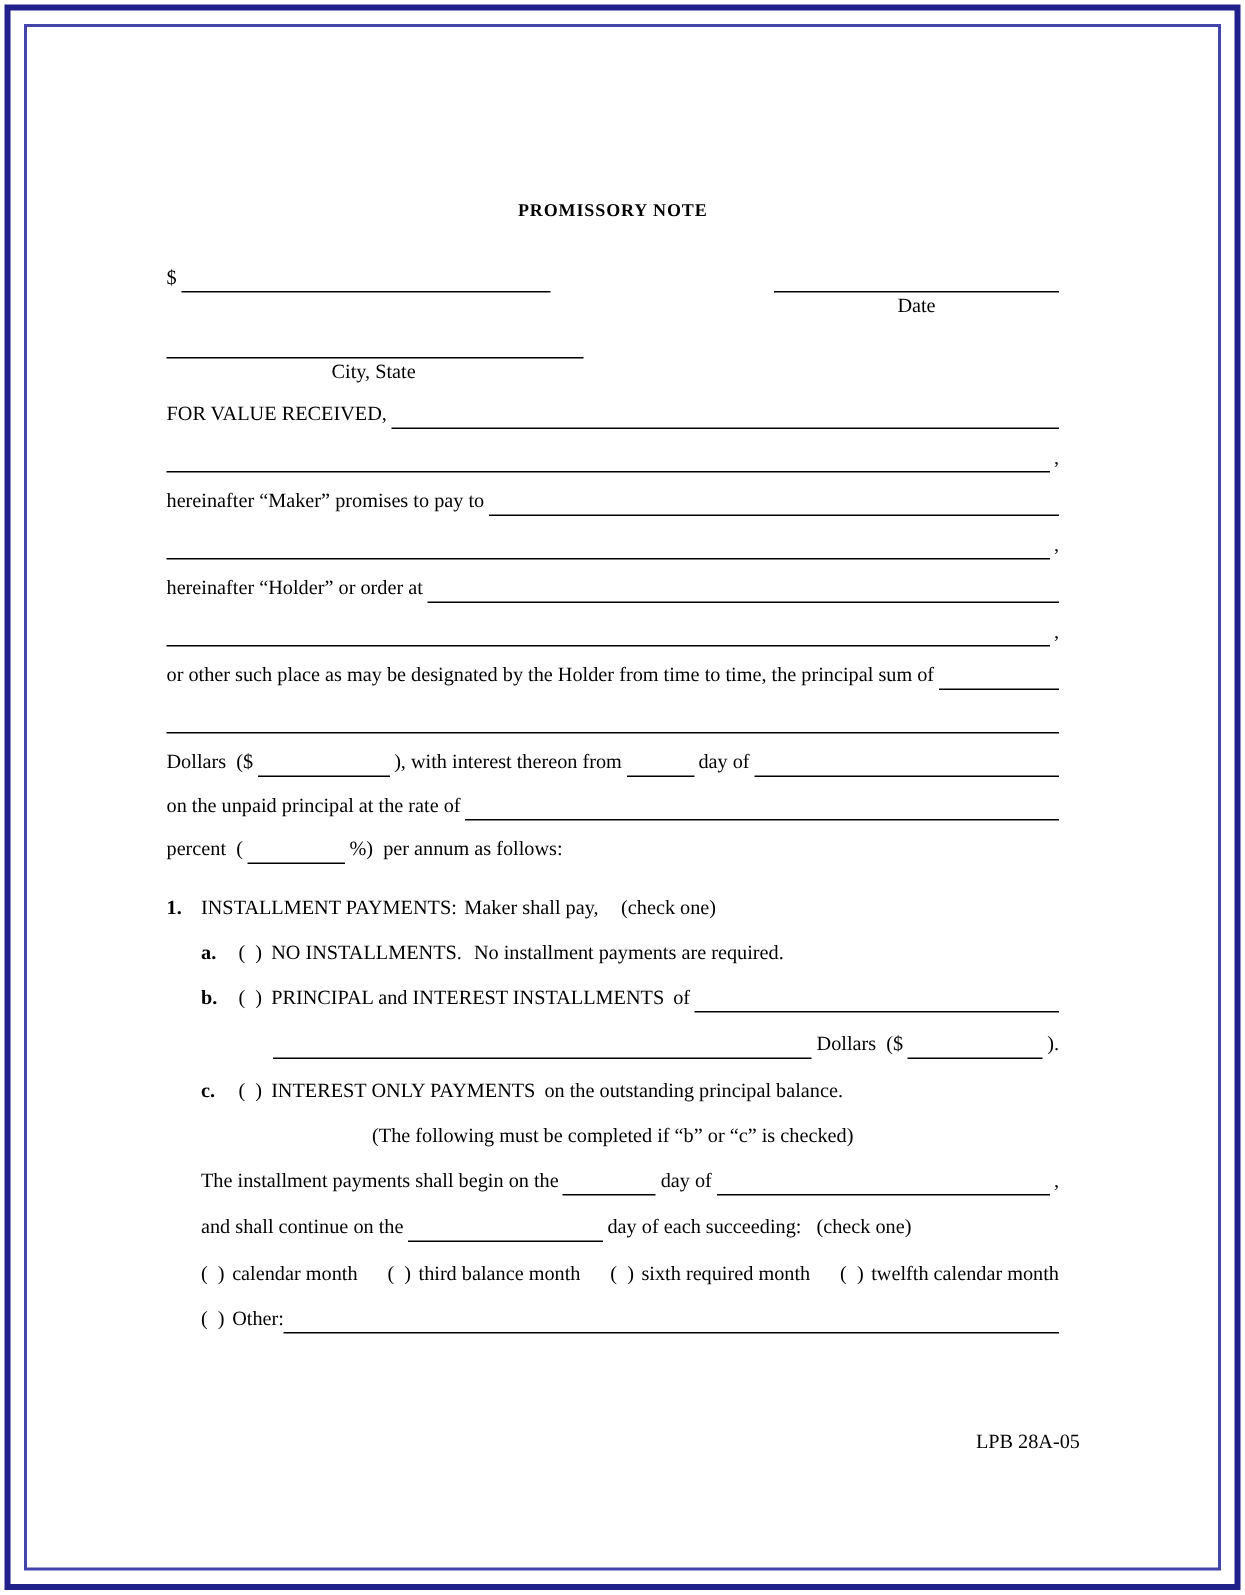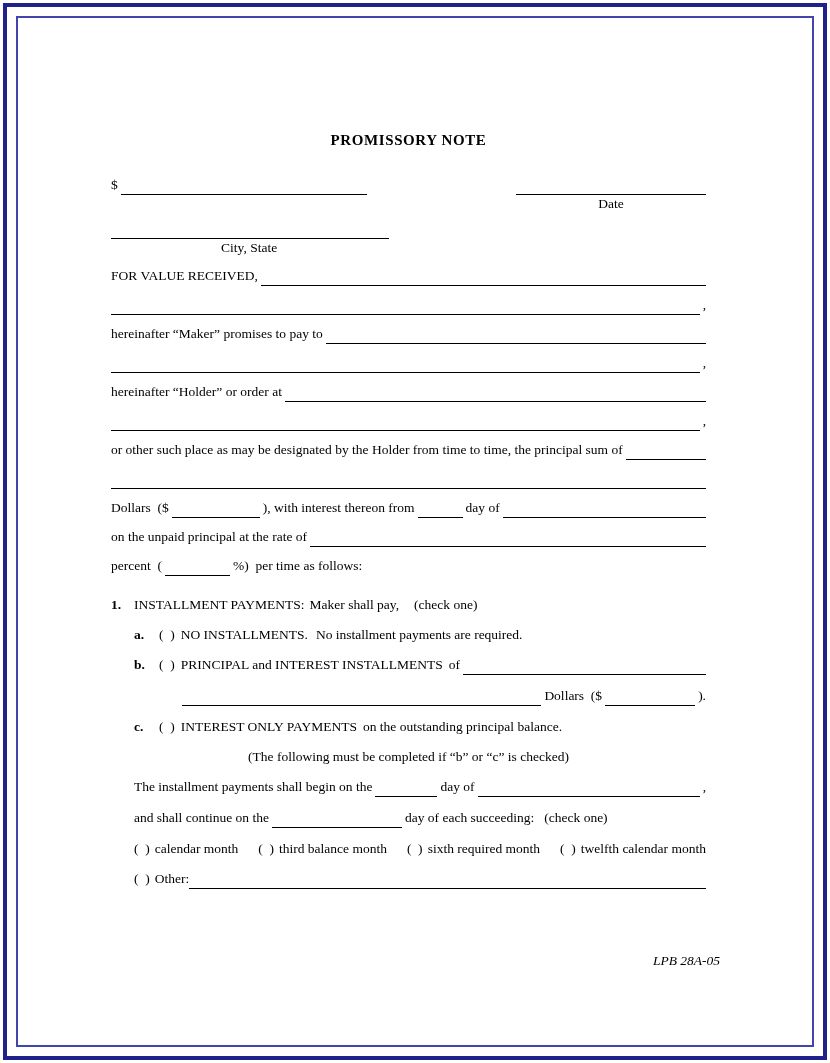--- a/index.html
+++ b/index.html
@@ -1,21 +1,21 @@
 <!DOCTYPE html>
 <html><head>
 <meta charset="utf-8">
 <style>
   * { box-sizing: border-box; margin: 0; padding: 0; }
   body { background: #fff; font-family: "Liberation Serif", serif; color: #000; }
   .page { width: 830px; height: 1063px; padding: 3px; background: #fff; }
   .frame-outer { width: 100%; height: 100%; border: 4px solid #21218c; padding: 9px; }
   .frame-inner { width: 100%; height: 100%; border: 2px solid #4444ad; padding: 0 106px 0 93px; overflow: hidden; background: #fff; }
 
-  .title { margin-top: 112px; text-align: center; font-size: 15px; font-weight: bold; letter-spacing: 0.6px; line-height: 20px; }
+  .title { margin-top: 112px; text-align: center; font-size: 12px; font-weight: bold; letter-spacing: 0.6px; line-height: 20px; }
 
   .row { display: flex; align-items: baseline; font-size: 13.5px; line-height: 18px; margin-top: 10px; }
   .t { white-space: pre; flex: 0 0 auto; }
   .b { font-weight: normal; }
   .spacer { flex: 1 1 auto; }
 
   .blank { flex: 0 0 auto; border-bottom: 1px solid #000; margin: 0 3px; }
   .blank::after { content: "\00a0"; }
   .fill { flex: 1 1 30px; min-width: 12px; }
 
@@ -30,21 +30,21 @@
 
   .num { flex: 0 0 23px; font-weight: bold; }
   .letter { flex: 0 0 25px; font-weight: bold; }
   .date-label { width: 190px; flex: 0 0 190px; text-align: center; }
   .citystate-label { margin-left: 110px; }
   .center { justify-content: center; }
   .options { justify-content: space-between; }
   .opt { flex: 0 0 auto; display: inline-flex; align-items: baseline; }
   .opt .optlabel { margin-left: 5px; }
 
-  .footer { margin-top: 62px; margin-right: -14px; text-align: right; font-size: 13.5px; line-height: 19px; font-style: italic; }
+  .footer { margin-top: 62px; margin-right: -14px; text-align: right; font-size: 13.5px; line-height: 19px; }
 </style>
 </head>
 <body>
 
 <div class="page">
   <div class="frame-outer">
     <div class="frame-inner">
 
       <div class="title">PROMISSORY NOTE</div>
 
@@ -117,21 +117,21 @@
       </div>
 
       <div class="row">
         <span class="t">on the unpaid principal at the rate of</span>
         <span class="blank fill mr0"></span>
       </div>
 
       <div class="row">
         <span class="t">percent  (</span>
         <span class="blank w65"></span>
-        <span class="t">%)  per time as follows:</span>
+        <span class="t">%)  per annum as follows:</span>
       </div>
 
       <div class="row mt20">
         <span class="num">1.</span>
         <span class="t b">INSTALLMENT PAYMENTS:</span>
         <span class="t ml5">Maker shall pay,</span>
         <span class="t ml15">(check one)</span>
       </div>
 
       <div class="row s pl23">

